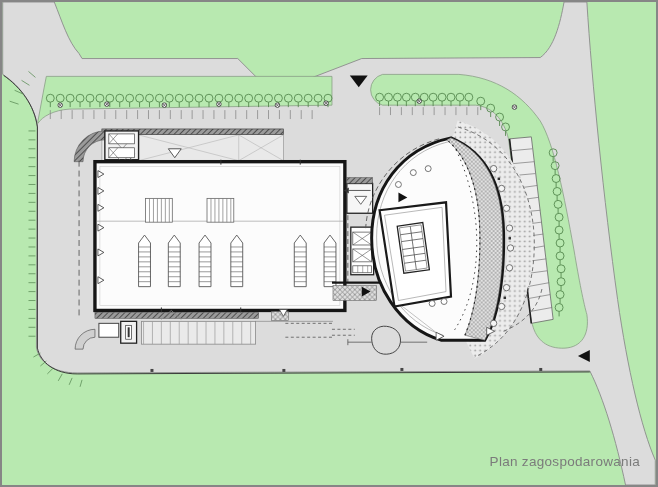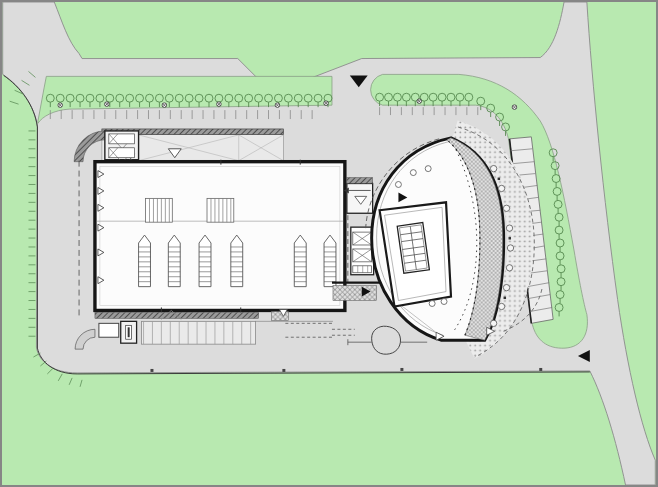--- a/index.html
+++ b/index.html
@@ -301,13 +301,14 @@
   </g>
 
   <g fill="#444">
     <rect x="149" y="370" width="3" height="3"></rect>
         <rect x="282" y="370" width="3" height="3"></rect>
         <rect x="401" y="369" width="3" height="3"></rect>
         <rect x="541" y="369" width="3" height="3"></rect>
   </g>
 </svg>
 
+<div class="caption">Plan zagospodarowania</div>
 </div>
 
 </body></html>

